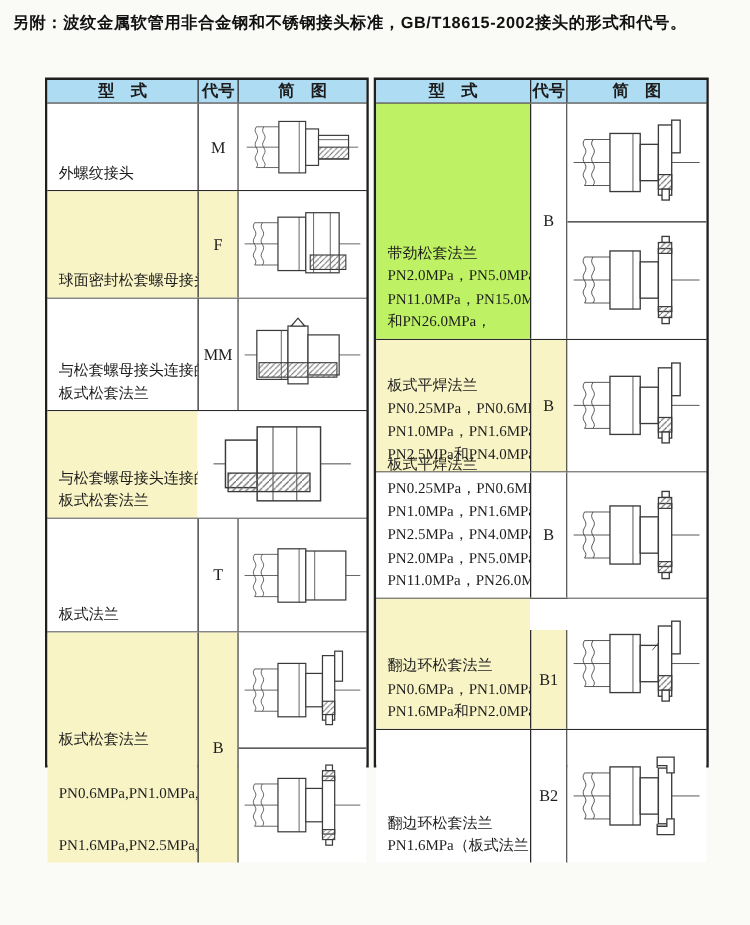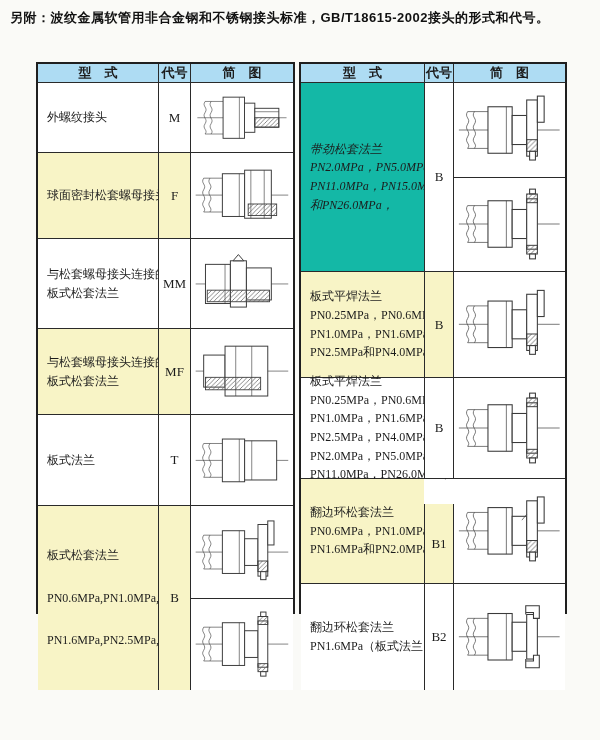--- a/index.html
+++ b/index.html
@@ -31,21 +31,21 @@
   .hrow{display:flex;box-sizing:border-box;}
   .header-row{
     height:26px;
     font-family:"Liberation Sans","DejaVu Sans",sans-serif;
     font-weight:bold;font-size:13px;
   }
   .header-row .cell{display:flex;align-items:center;justify-content:center;}
   .row{border-top:1px solid #2a2a2a;}
   .cell{box-sizing:border-box;}
   .c-type{
-    display:flex;flex-direction:column;justify-content:center;
+    display:flex;flex-direction:column;justify-content:flex-end;
     padding:4px 6px 4px 9px;
     font-size:12px;line-height:1.55;
   }
   .c-code{
     border-left:1px solid #2a2a2a;border-right:1px solid #2a2a2a;
     display:flex;align-items:center;justify-content:center;
     font-size:13px;
   }
   .c-diag{
     flex:1;display:flex;flex-direction:column;background:#fff;
@@ -147,21 +147,20 @@
          <rect x="16" y="44" width="70" height="13" fill="url(#hp3)" stroke="#3a3a3a" stroke-width="1"></rect>
               </svg>
             </div>
           </div>
         </div>
         <div class="hrow row" style="height: 86px;">
           <div class="cell c-type" style="width: 120px; background: rgb(248, 244, 198);">
             <div class="type-line">与松套螺母接头连接的内</div>
             <div class="type-line">板式松套法兰</div>
           </div>
-          <div class="cell c-code" style="width: 33px; background: rgb(248, 244, 198);">MF</div>
           <div class="cell c-diag">
             <div class="sub">
               <svg viewBox="0 0 110 74" preserveAspectRatio="xMidYMid meet">
                 <defs>
                   <pattern id="hp4" patternUnits="userSpaceOnUse" width="5" height="5">
       <path d="M0,5 L5,0" stroke="#6a6a6a" stroke-width="0.9"></path>
                   </pattern>
                 </defs>
                 <line x1="3" y1="37" x2="107" y2="37" stroke="#3a3a3a" stroke-width="0.7" fill="none"></line>
                 <rect x="12" y="19" width="24" height="36" stroke="#3a3a3a" stroke-width="1.1" fill="#ffffff"></rect>
@@ -255,21 +254,21 @@
       </div>
   </div>
   <div class="half half-right">
     <div class="hrow header-row" style="background: rgb(174, 220, 243);">
       <div class="cell c-h-type" style="width: 123px;">型　式</div>
       <div class="cell c-h-code" style="width: 30px; border-left: 1px solid rgb(42, 42, 42); border-right: 1px solid rgb(42, 42, 42);">代号</div>
       <div class="cell c-h-diag" style="flex: 1 1 0%;">简　图</div>
     </div>
     <div id="right-rows">
         <div class="hrow row" style="height: 189px;">
-          <div class="cell c-type" style="width: 123px; background: #14b8a6; font-style: italic;">
+          <div class="cell c-type" style="width: 123px; background: #bef264;">
             <div class="type-line">带劲松套法兰</div>
             <div class="type-line">PN2.0MPa，PN5.0MPa,</div>
             <div class="type-line">PN11.0MPa，PN15.0MPa,</div>
             <div class="type-line">和PN26.0MPa，</div>
           </div>
           <div class="cell c-code" style="width: 30px; background: rgb(255, 255, 255);">B</div>
           <div class="cell c-diag">
             <div class="sub">
               <svg viewBox="0 0 110 74" preserveAspectRatio="xMidYMid meet">
                 <defs>

